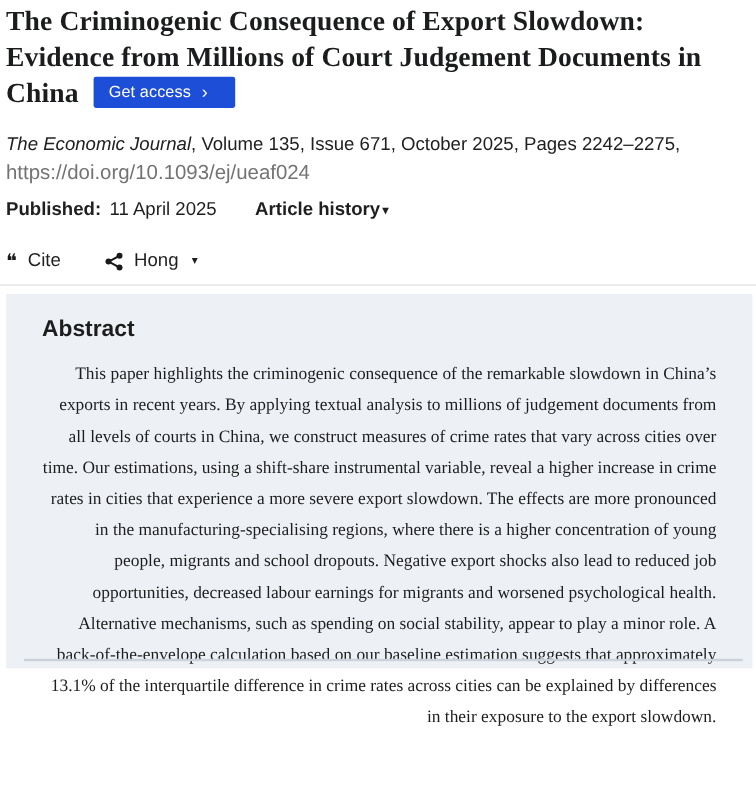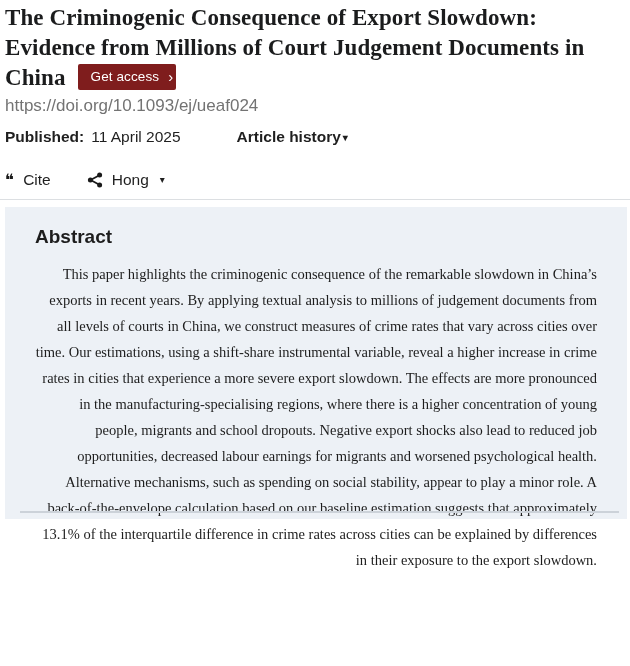--- a/index.html
+++ b/index.html
@@ -25,27 +25,27 @@
     max-width: 600px;
     font-family: "Liberation Serif", serif;
     font-weight: 700;
     font-size: 23px;
     line-height: 30px;
     color: #1b1c1d;
     letter-spacing: 0.1px;
   }
   .get-access {
     display: inline-block;
-    background: #7f1d1d;
+    background: #1d4ed8;
     color: #ffffff;
     font-family: "Liberation Sans", sans-serif;
     font-weight: 400;
     font-size: 13.5px;
     line-height: 13px;
-    padding: 6px 3px 7px 13px;
+    padding: 6px 23px 7px 13px;
     border-radius: 2px;
     margin-left: 12px;
     vertical-align: 4px;
     text-decoration: none;
     cursor: pointer;
     white-space: nowrap;
   }
   .get-access .chev {
     margin-left: 9px;
     font-size: 15px;
@@ -98,21 +98,20 @@
     font-size: 15.5px;
     line-height: 20px;
     color: #1f1f1f;
   }
   .published .pub-label { font-weight: 700; }
   .published .pub-date { margin-left: 7px; margin-right: 32px; }
   .hist {
     font-weight: 700;
     color: #1f1f1f;
     cursor: pointer;
-    margin-left: 24px;
   }
   .caret {
     font-size: 10px;
     position: relative;
     top: -1px;
     margin-left: 2px;
   }
 
   
   .toolbar {
@@ -184,20 +183,21 @@
   }
 </style>
 </head>
 <body>
 
 <div class="page">
 
   <h1 class="article-title"><span>The Criminogenic Consequence of Export Slowdown: Evidence from Millions of Court Judgement Documents in China</span><a class="get-access"><span>Get access</span><span class="chev">›</span></a></h1>
 
 
+  <p class="citation"><em>The Economic Journal</em><span>, Volume 135, Issue 671, October 2025, Pages 2242–2275,</span></p>
 
   <a class="doi">https://doi.org/10.1093/ej/ueaf024</a>
 
   <p class="published"><span class="pub-label">Published:</span><span class="pub-date">11 April 2025</span><span class="hist"><span>Article history</span><span class="caret">▾</span></span></p>
 
   <div class="toolbar">
 
     <button class="tool">
         <span class="cite-glyph">❝</span>
         <span>Cite</span>

